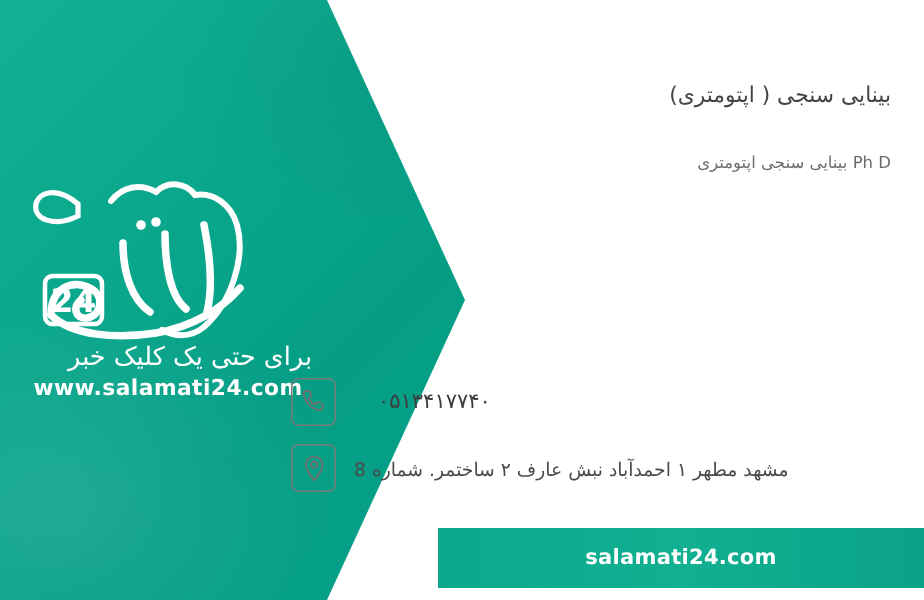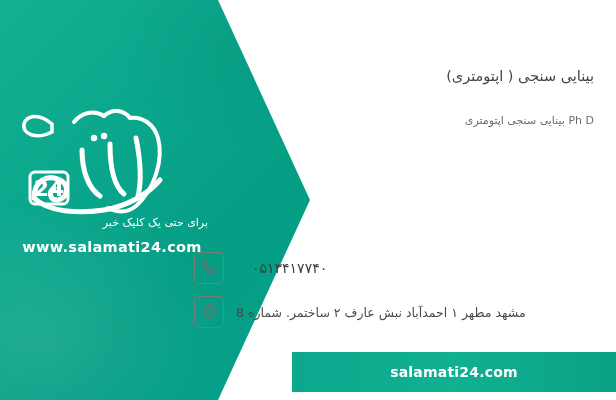--- a/index.html
+++ b/index.html
@@ -53,21 +53,21 @@
     color: #ffffff;
     font-size: 14px;
     font-weight: bold;
     letter-spacing: 0.2px;
     font-family: "DejaVu Sans", "Liberation Sans", sans-serif;
   }
   
   .logo-wrap {
     position: absolute;
     left: 8px;
-    top: 94px;
+    top: 106px;
     width: 206px;
     height: 175px;
     color: #ffffff;
   }
   .logo-svg {
     position: absolute;
     left: 0;
     top: 0;
   }
   .logo-url {
@@ -80,42 +80,42 @@
     font-size: 14.5px;
     font-weight: bold;
     letter-spacing: 0.3px;
     font-family: "DejaVu Sans", "Liberation Sans", sans-serif;
   }
   .logo-tag {
     position: absolute;
     right: 6px;
     top: 122px;
     color: #ffffff;
-    font-size: 11px;
+    font-size: 17px;
     direction: rtl;
     font-family: "DejaVu Sans", "Liberation Sans", sans-serif;
   }
   
   .right-col {
     position: absolute;
     right: 22px;
     top: 34px;
     width: 360px;
     text-align: right;
     direction: rtl;
   }
   .doc-name {
     color: #17957f;
     font-size: 24px;
     font-weight: bold;
     line-height: 1.3;
     font-family: "DejaVu Sans", "Liberation Sans", sans-serif;
   }
   .specialty {
-    margin-top: 34px;
+    margin-top: 22px;
     color: #444444;
     font-size: 14.5px;
     font-family: "DejaVu Sans", "Liberation Sans", sans-serif;
   }
   .degree {
     margin-top: 30px;
     color: #6c6c6c;
     font-size: 11px;
     font-family: "DejaVu Sans", "Liberation Sans", sans-serif;
   }

